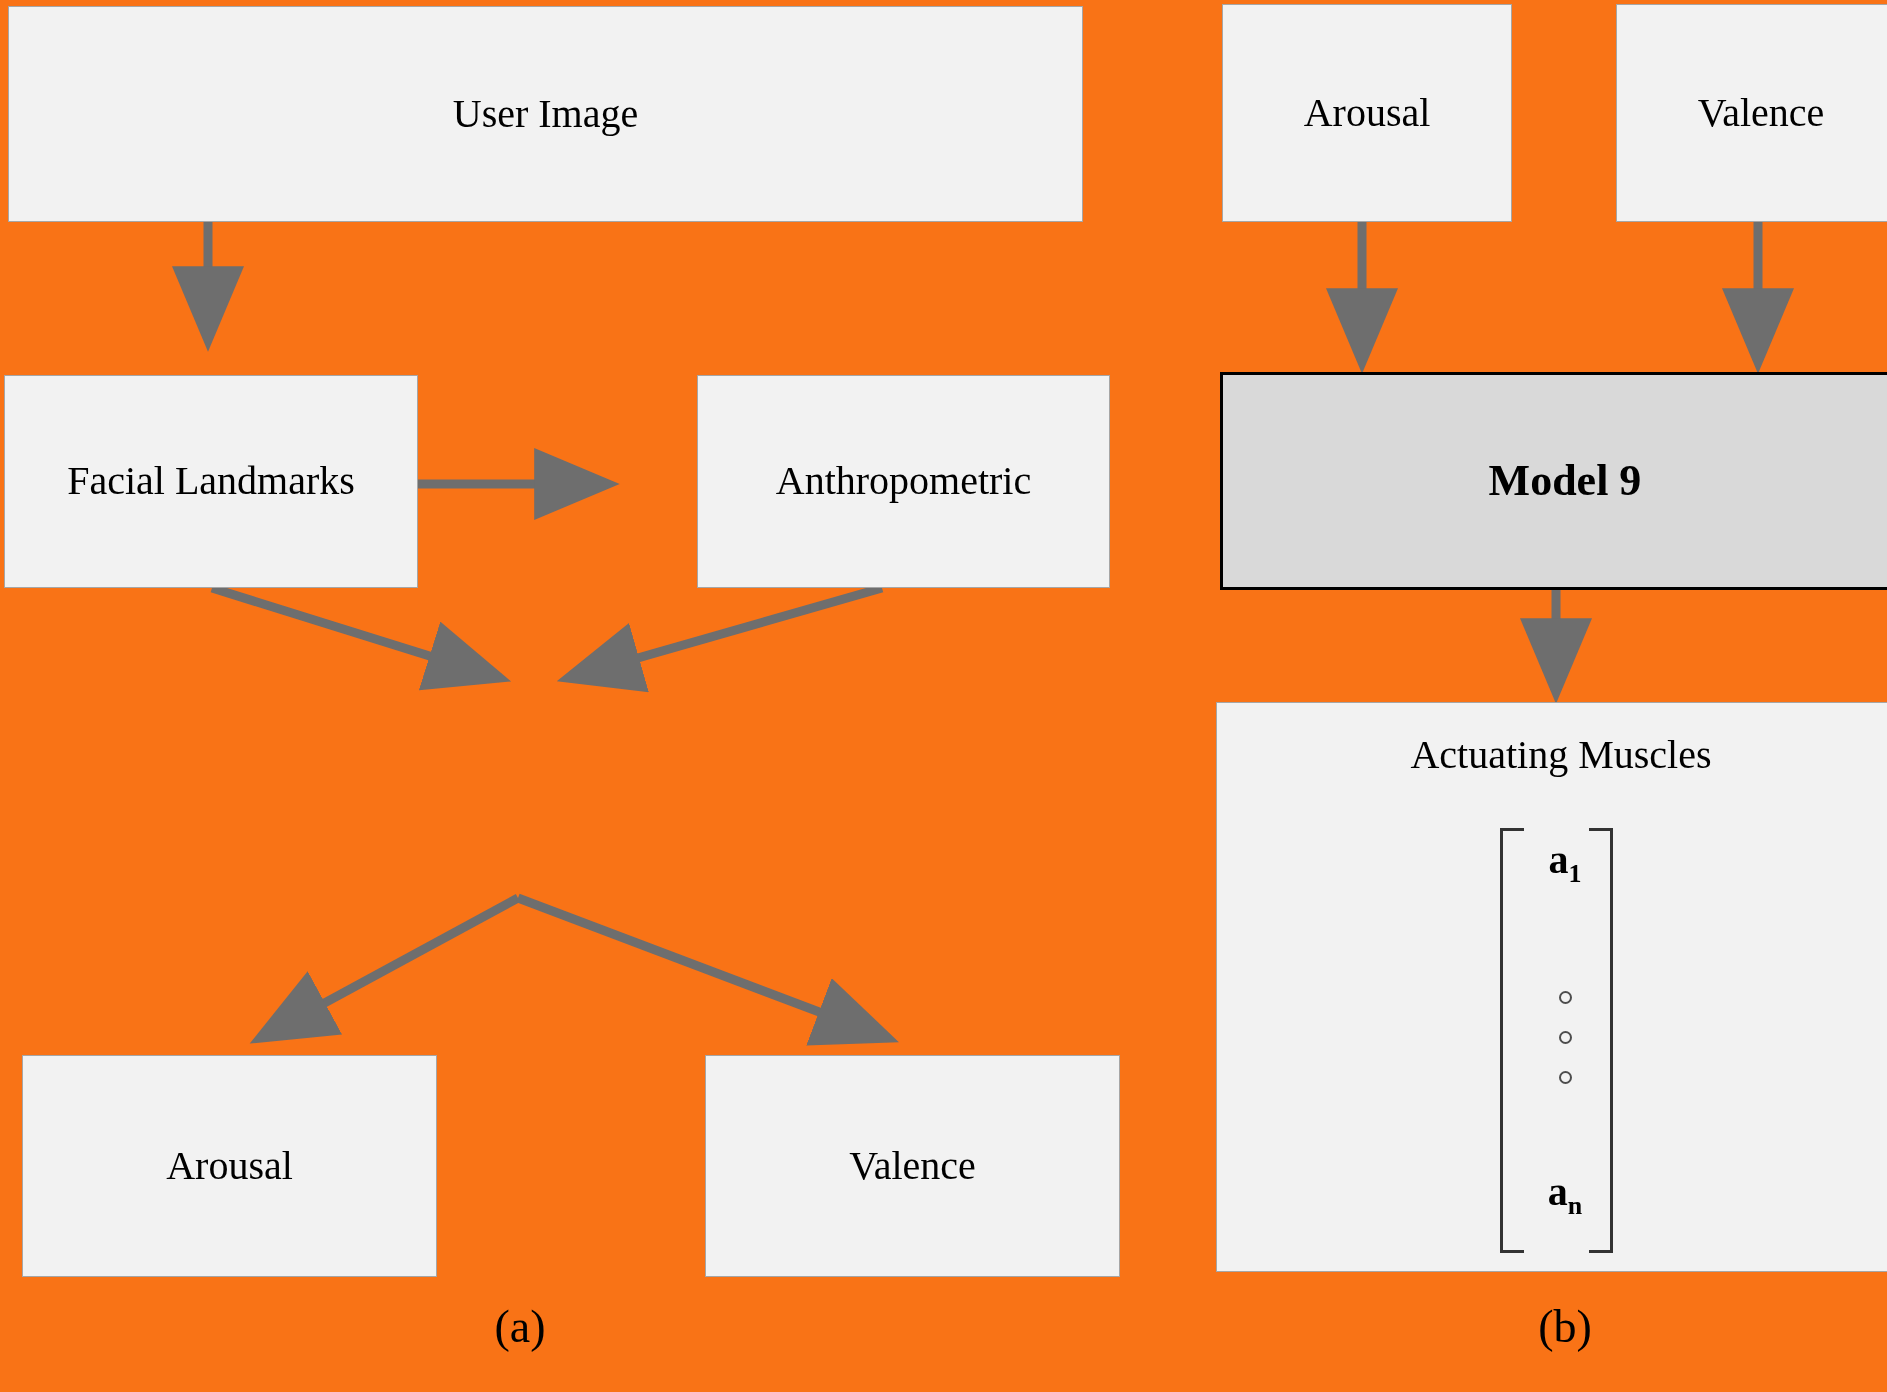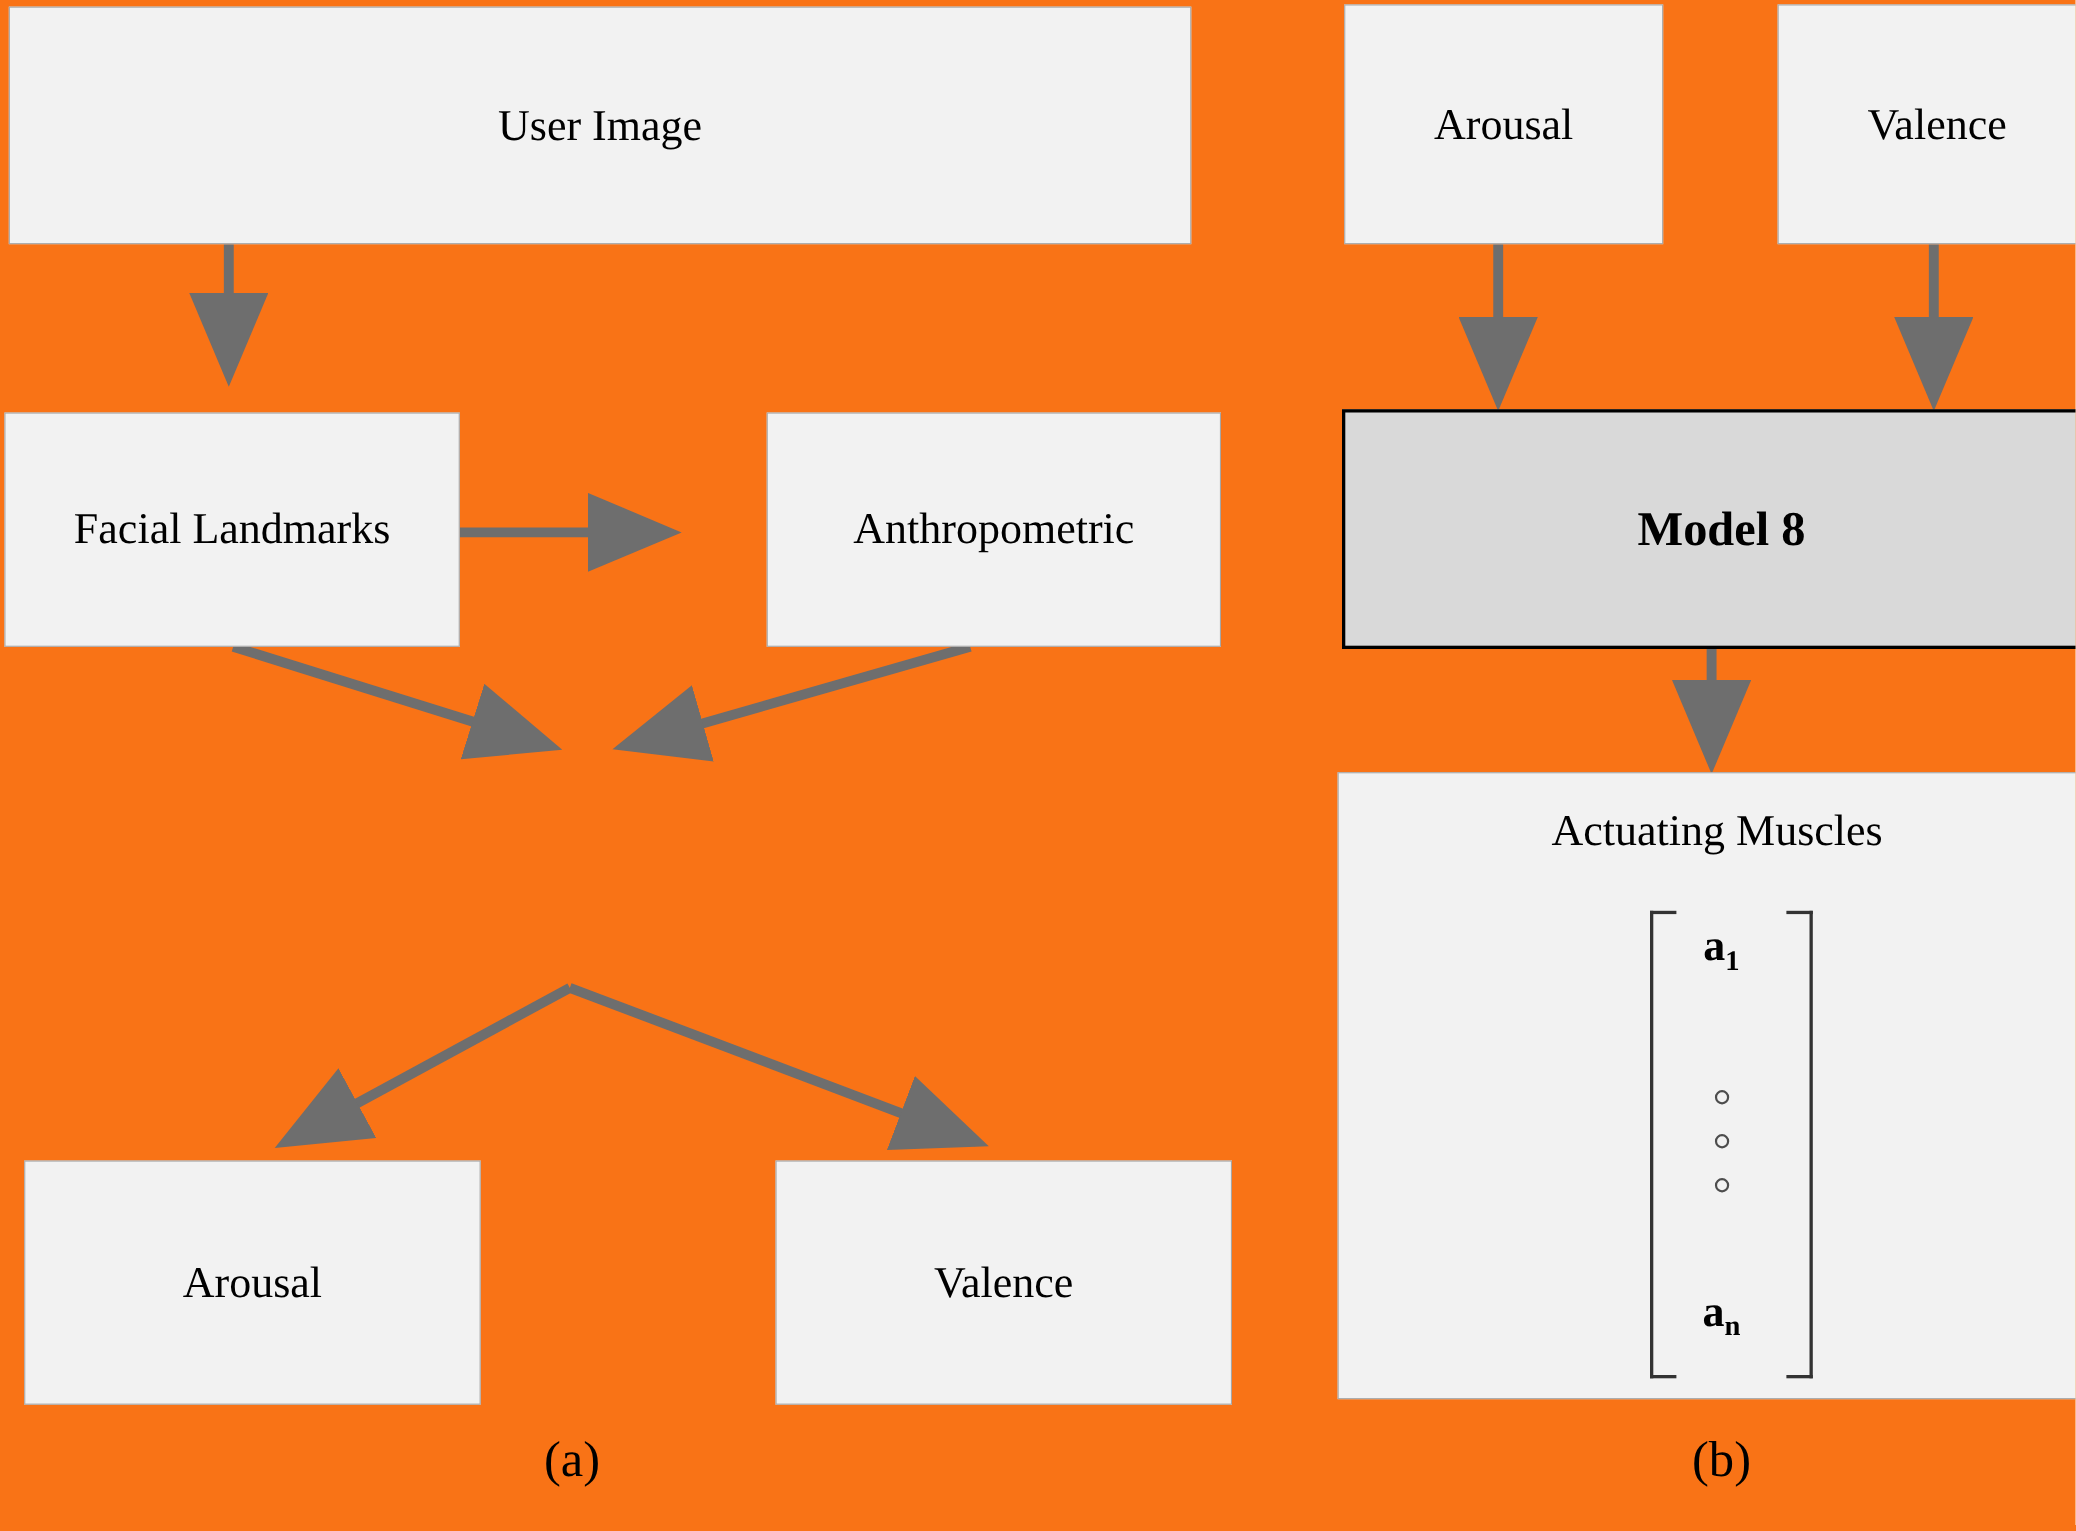--- a/index.html
+++ b/index.html
@@ -50,21 +50,21 @@
   .caption {
     position: absolute;
     font-size: 46px;
     color: #000000;
     text-align: center;
   }
   .vector-wrap {
     position: absolute;
     left: 1500px;
     top: 828px;
-    width: 148px;
+    width: 113px;
     height: 425px;
   }
   .bracket-left, .bracket-right {
     position: absolute;
     top: 0;
     width: 24px;
     height: 425px;
     box-sizing: border-box;
     border-top: 3px solid #333333;
     border-bottom: 3px solid #333333;
@@ -158,21 +158,21 @@
 
   <div class="box" style="left:1222px; top:4px; width:290px; height:218px;">
     <span>Arousal</span>
   </div>
 
   <div class="box" style="left:1616px; top:4px; width:290px; height:218px;">
     <span>Valence</span>
   </div>
 
   <div class="box model" style="left:1220px; top:372px; width:690px; height:218px;">
-    <span>Model 8</span>
+    <span>Model 9</span>
   </div>
 
   <div class="box tall-label" style="left:1216px; top:702px; width:690px; height:570px;">
     <span>Actuating Muscles</span>
   </div>
 
   <div class="vector-wrap">
     <div class="bracket-left"></div>
     <div class="bracket-right"></div>
     <div class="vec-item" style="top:8px;">

